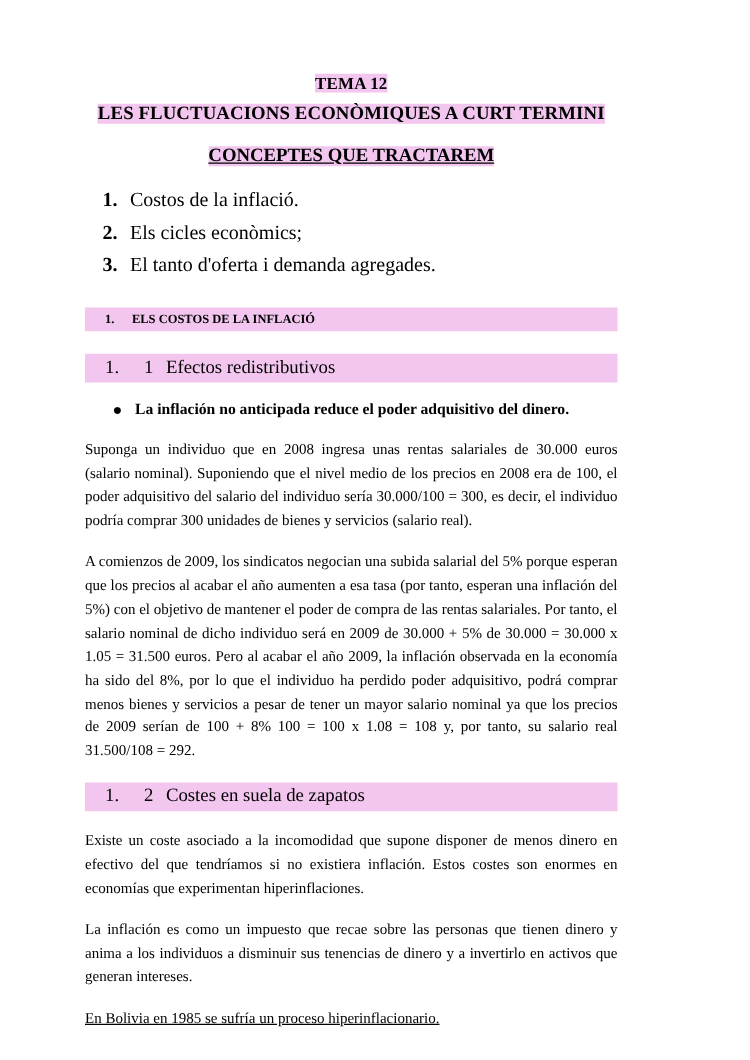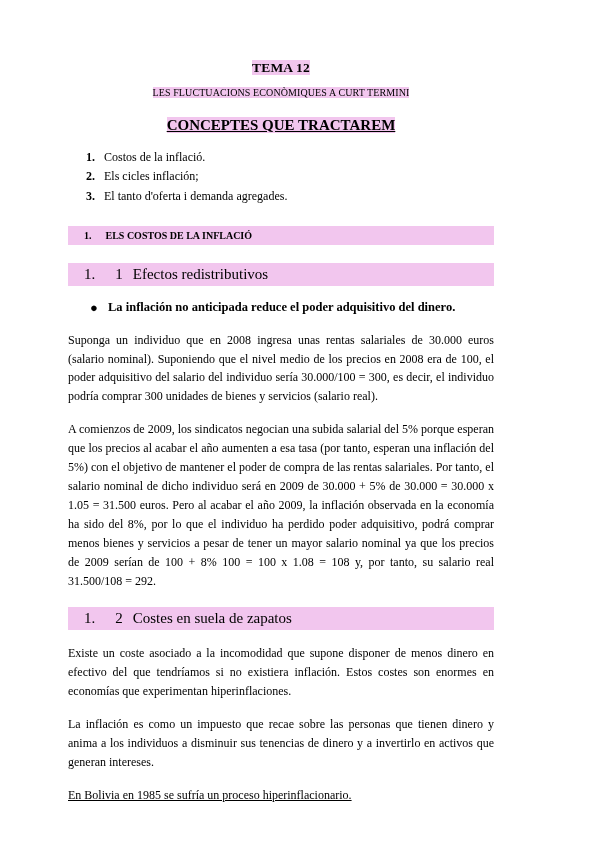--- a/index.html
+++ b/index.html
@@ -27,36 +27,36 @@
   }
   .hl {
     background: #f2c6ee;
   }
   .t-tema {
     font-weight: bold;
     font-size: 13.5px;
     letter-spacing: 0.2px;
   }
   .t-sub {
-    font-weight: normal;
-    font-size: 10px;
+    font-weight: bold;
+    font-size: 15px;
     letter-spacing: 0.1px;
   }
   .t-conceptes {
     font-weight: bold;
     font-size: 15px;
     text-decoration: underline;
     margin-top: 17px;
     margin-bottom: 14px;
     text-align: center;
   }
   ol.concept-list {
     margin: 0 0 20px 0;
     padding-left: 30px;
-    font-size: 12px;
+    font-size: 16px;
     line-height: 1.62;
   }
   ol.concept-list li {
     padding-left: 6px;
   }
   ol.concept-list li::marker {
     font-weight: bold;
   }
   .h1-band {
     display: block;
@@ -118,21 +118,21 @@
   <div class="title-line">
     <span class="t-sub hl">LES FLUCTUACIONS ECONÒMIQUES A CURT TERMINI</span>
   </div>
 
   <div class="t-conceptes">
     <span class="hl">CONCEPTES QUE TRACTAREM</span>
   </div>
 
   <ol class="concept-list">
     <li>Costos de la inflació.</li>
-    <li>Els cicles inflación;</li>
+    <li>Els cicles econòmics;</li>
     <li>El tanto d'oferta i demanda agregades.</li>
   </ol>
 
   <div class="h1-band hl">
     <span class="num">1.</span><span>ELS COSTOS DE LA INFLACIÓ</span>
   </div>
 
   <div class="h2-band hl">
     <span class="num1">1.</span><span class="num2">1</span><span>Efectos redistributivos</span>
   </div>

